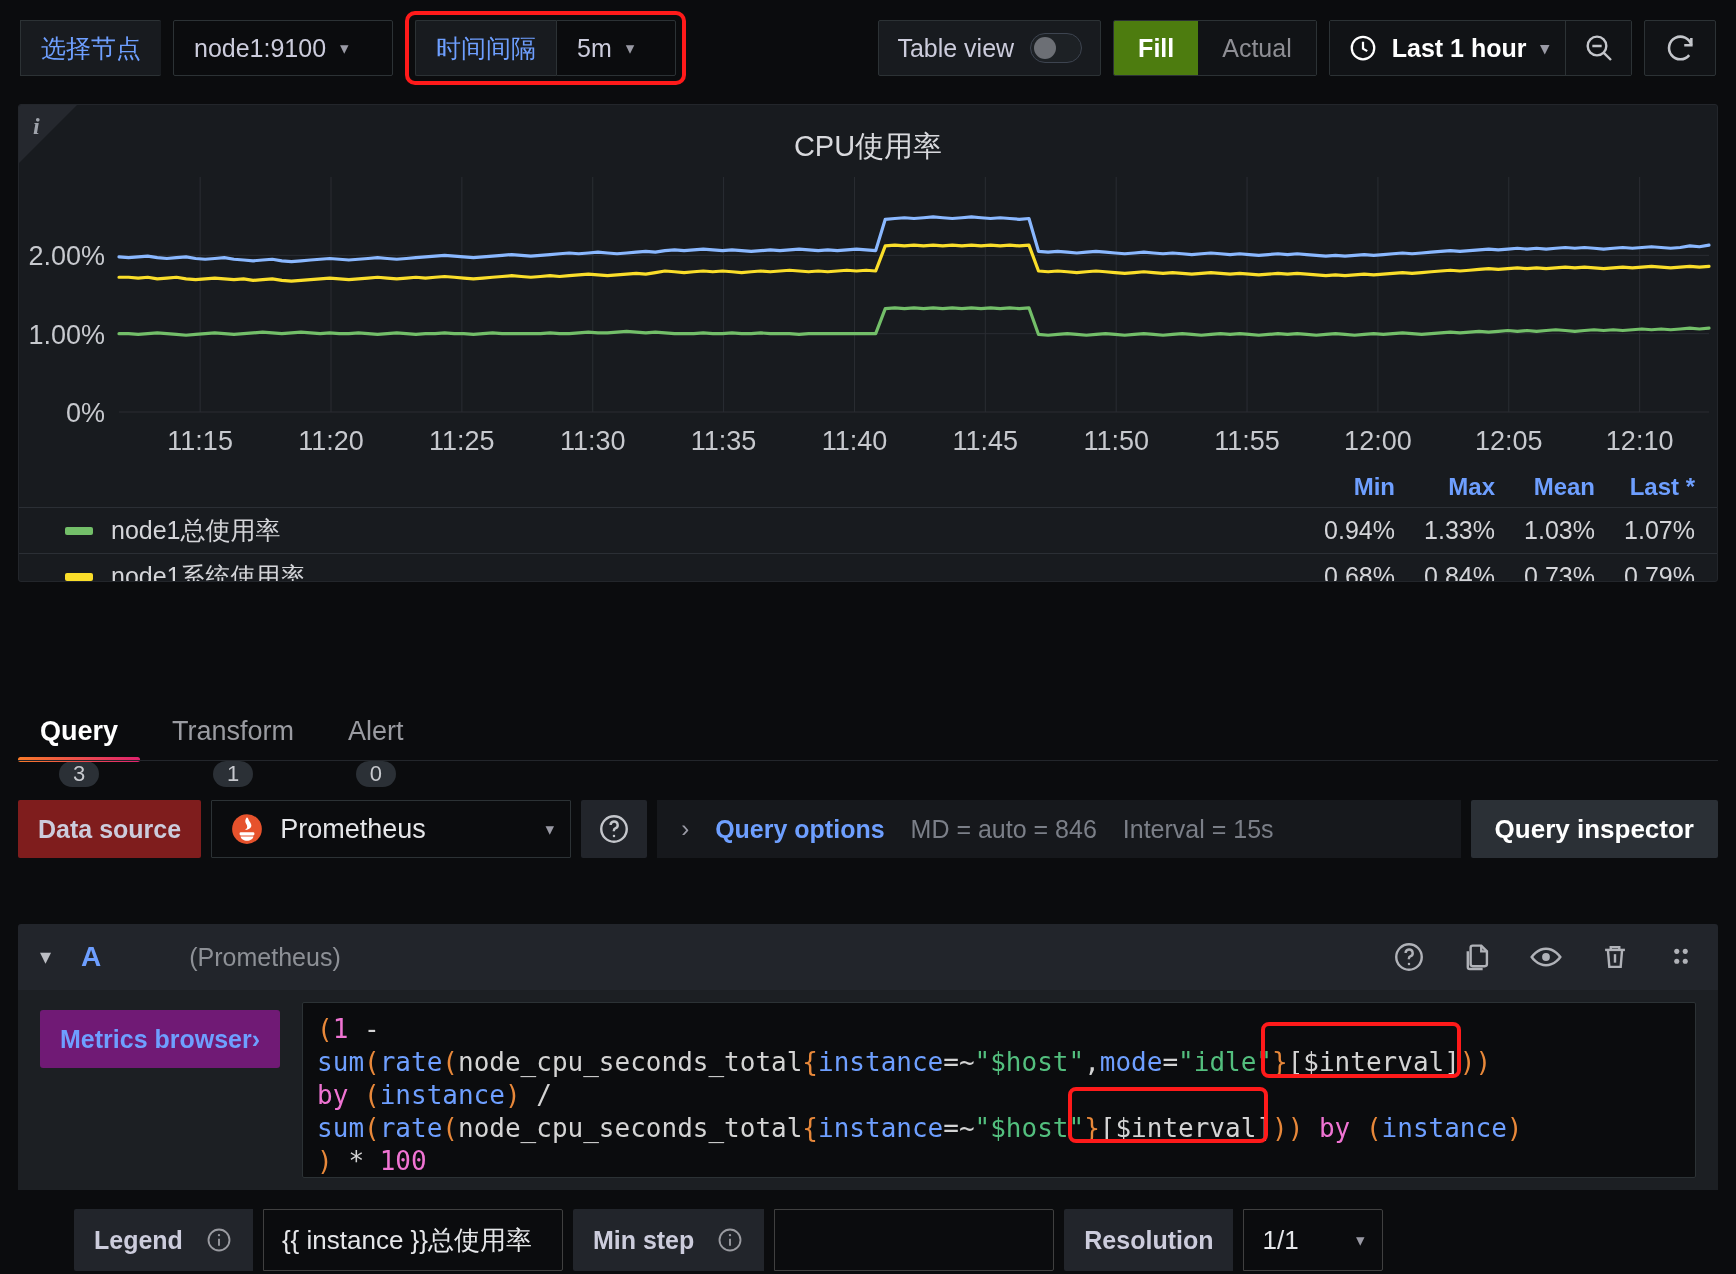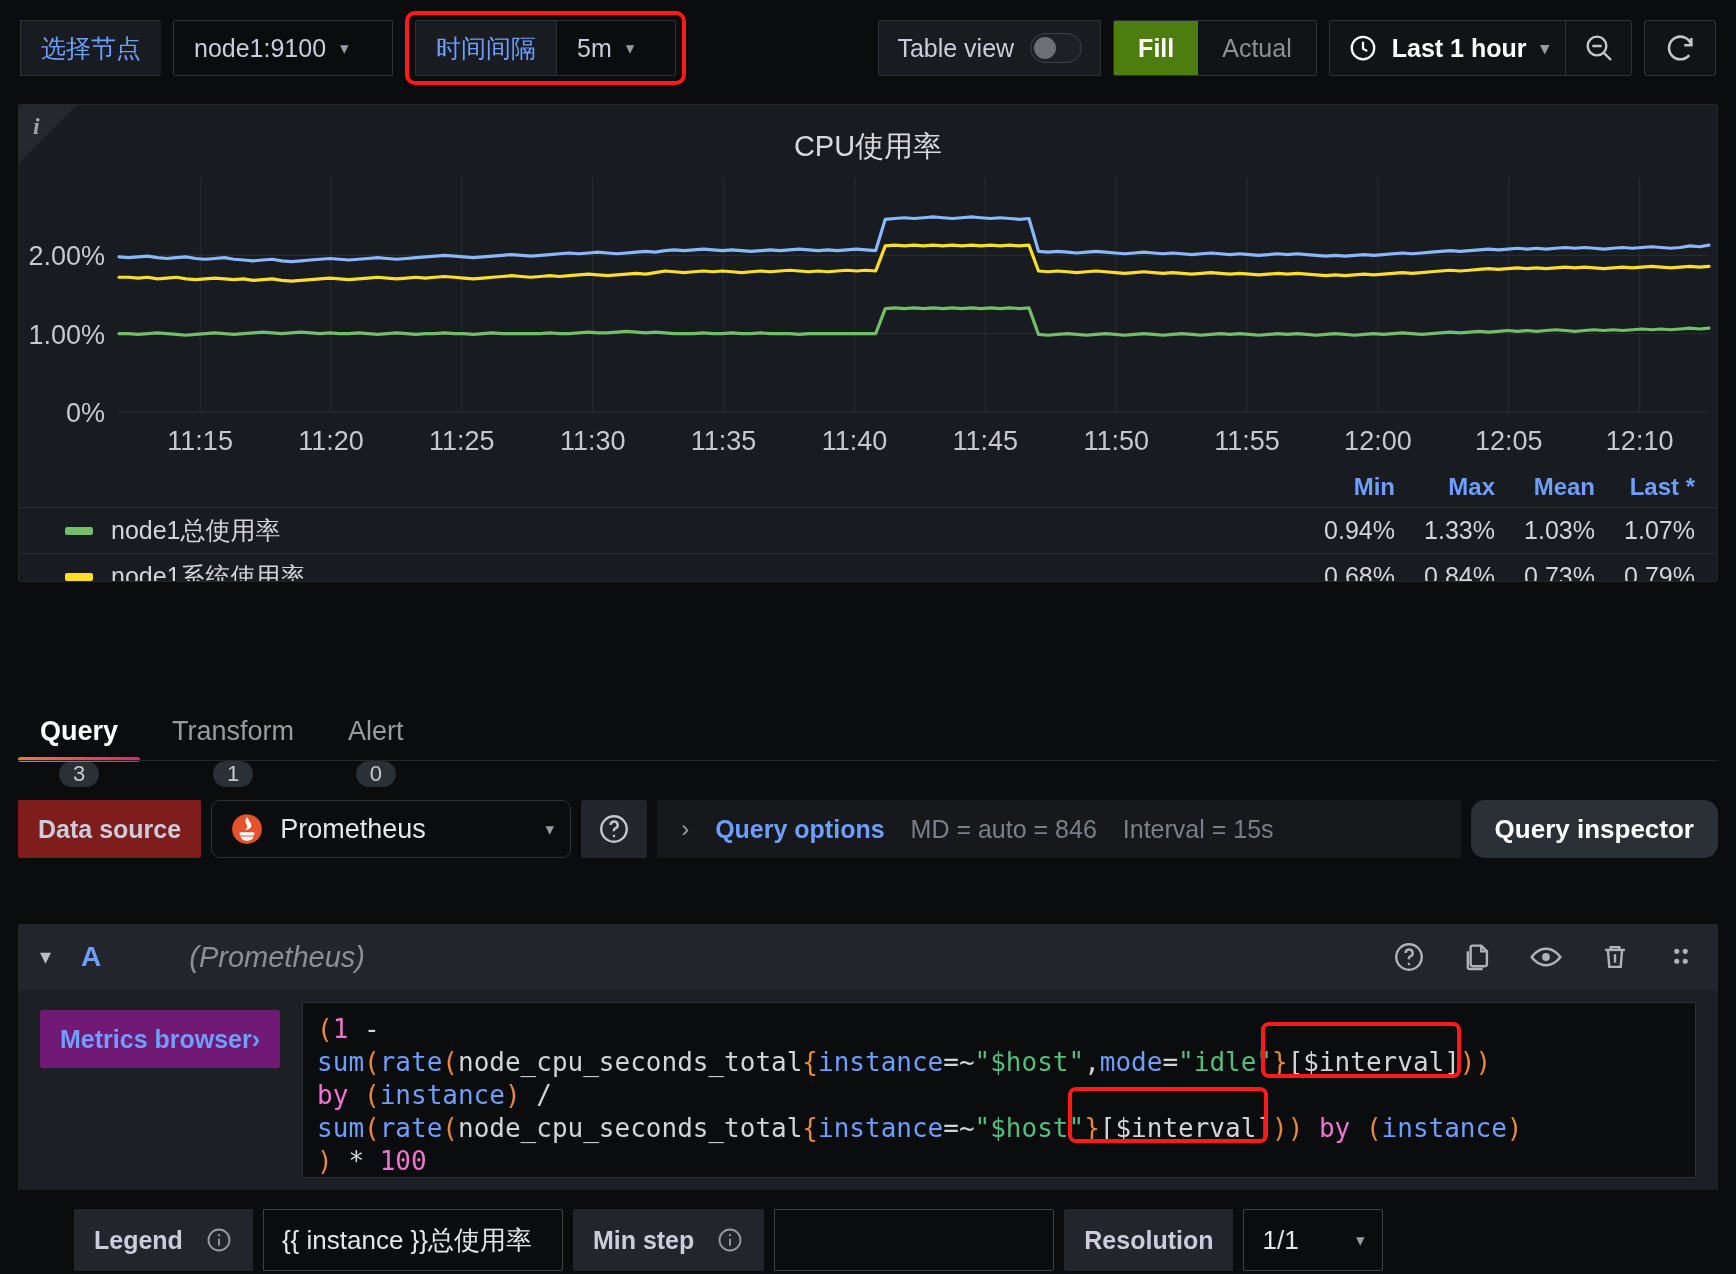--- a/index.html
+++ b/index.html
@@ -172,21 +172,21 @@
     position: absolute; left: 18px; top: 800px;
     display: flex; align-items: center; gap: 10px;
     width: 1700px;
   }
   .ds-label {
     background: #7f1d1d; border-radius: 2px;
     height: 58px; display: flex; align-items: center; padding: 0 20px;
     font-size: 25px; color: #ccccdc; font-weight: bold;
   }
   .ds-select {
-    background: #0b0c0e; border: 1px solid #2c3235; border-radius: 9px;
+    background: #0b0c0e; border: 1px solid #2c3235; border-radius: 1px;
     height: 58px; width: 360px;
     display: flex; align-items: center; padding: 0 16px 0 18px;
     font-size: 27px; color: #e6e7ea;
   }
   .prom-icon {
     width: 34px; height: 34px; margin-right: 16px; flex: none;
   }
   .icon-btn-sq {
     width: 66px; height: 58px;
     background: #22252b; border-radius: 2px;
@@ -194,36 +194,36 @@
   }
   .qopts {
     flex: 1; height: 58px; background: #16181c;
     display: flex; align-items: center; gap: 26px; padding: 0 24px;
     font-size: 25px;
   }
   .qopts .chevr { color: #9a9aa5; font-size: 24px; }
   .qopts .qo-title { color: #6e9fff; font-weight: bold; }
   .qopts .qo-meta { color: #7b7f88; }
   .qinspect {
-    height: 58px; background: #2b3036; border-radius: 14px;
+    height: 58px; background: #2b3036; border-radius: 2px;
     display: flex; align-items: center; padding: 0 24px;
     font-size: 26px; color: #ffffff; font-weight: bold;
   }
 
   
   .qrow {
     position: absolute; left: 18px; top: 924px;
     width: 1700px; height: 66px;
     background: #22252b; border-radius: 3px 3px 0 0;
     display: flex; align-items: center; padding: 0 22px;
     gap: 30px;
   }
   .qrow .collapse { color: #bcbec4; font-size: 22px; }
   .qrow .qname { color: #6e9fff; font-size: 28px; font-weight: bold; }
-  .qrow .qds { color: #8d9096; font-size: 29px; font-style: italic; margin-left: 58px; }
+  .qrow .qds { color: #8d9096; font-size: 25px; margin-left: 58px; }
   .qrow .qicons { margin-left: auto; display: flex; align-items: center; gap: 34px; }
 
   .qbody {
     position: absolute; left: 18px; top: 990px;
     width: 1700px; height: 200px;
     background: #1c1f23;
     display: flex;
     padding: 12px 22px 12px 22px;
   }
   .metrics-browser {

